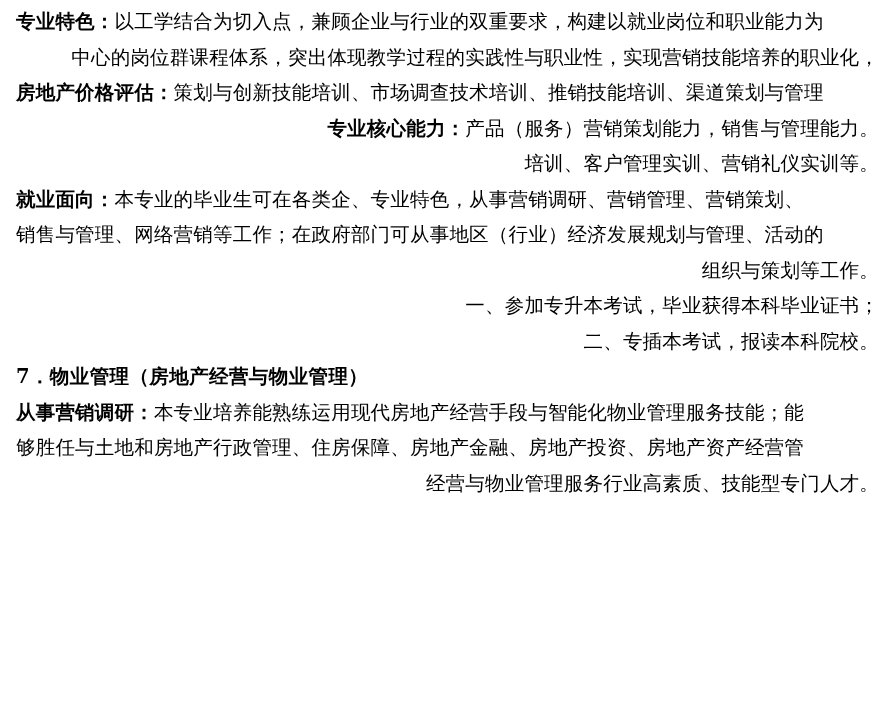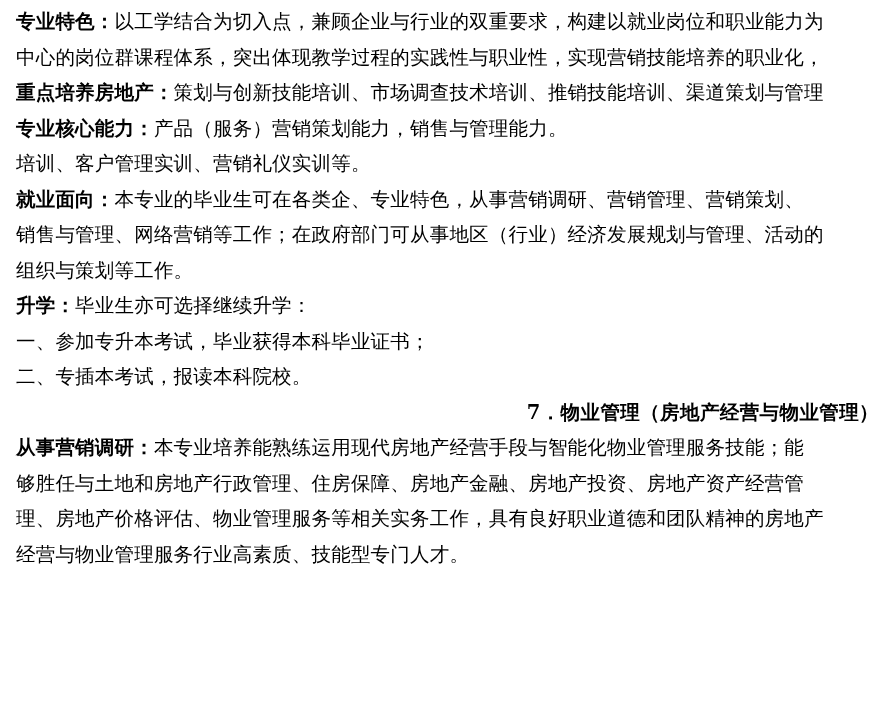--- a/index.html
+++ b/index.html
@@ -24,85 +24,79 @@
   }
   .para {
     font-size: 19.5px;
     line-height: 35.5px;
     text-align: justify;
     text-justify: inter-ideograph;
     margin: 0;
     letter-spacing: 0.2px;
   }
   .para.center {
-    text-align: left;
+    text-align: right;
   }
   .lead {
     font-weight: bold;
   }
   .heading {
     font-size: 19.5px;
     line-height: 35.5px;
     font-weight: bold;
-    text-align: right;
+    text-align: left;
     margin: 0;
     letter-spacing: 0.4px;
   }
 </style>
 </head>
 <body>
 
 <div class="page">
 
   <p class="para">
     <span class="lead">专业特色：</span><span>以工学结合为切入点，兼顾企业与行业的双重要求，构建以就业岗位和职业能力为</span>
   </p>
   <p class="para center">
     <span>中心的岗位群课程体系，突出体现教学过程的实践性与职业性，实现营销技能培养的职业化，</span>
   </p>
 
   <p class="para">
-    <span class="lead">重点培养房地产：</span><span>策划与创新技能培训、市场调查技术培训、推销技能培训、渠道策划与管理</span>
+    <span class="lead">房地产价格评估：</span><span>策划与创新技能培训、市场调查技术培训、推销技能培训、渠道策划与管理</span>
   </p>
   <p class="para center">
     <span class="lead">专业核心能力：</span><span>产品（服务）营销策划能力，销售与管理能力。</span>
   </p>
 
   <p class="para center">
     <span>培训、客户管理实训、营销礼仪实训等。</span>
   </p>
 
   <p class="para">
     <span class="lead">就业面向：</span><span>本专业的毕业生可在各类企、专业特色，从事营销调研、营销管理、营销策划、</span>
   </p>
   <p class="para">
     <span>销售与管理、网络营销等工作；在政府部门可从事地区（行业）经济发展规划与管理、活动的</span>
   </p>
   <p class="para center">
     <span>组织与策划等工作。</span>
   </p>
 
   <p class="para center">
-    <span class="lead">升学：</span><span>毕业生亦可选择继续升学：</span>
-  </p>
-  <p class="para center">
     <span>一、参加专升本考试，毕业获得本科毕业证书；</span>
   </p>
   <p class="para center">
     <span>二、专插本考试，报读本科院校。</span>
   </p>
 
   <p class="heading">7．物业管理（房地产经营与物业管理）</p>
 
   <p class="para">
     <span class="lead">从事营销调研：</span><span>本专业培养能熟练运用现代房地产经营手段与智能化物业管理服务技能；能</span>
   </p>
   <p class="para">
     <span>够胜任与土地和房地产行政管理、住房保障、房地产金融、房地产投资、房地产资产经营管</span>
   </p>
-  <p class="para">
-    <span>理、房地产价格评估、物业管理服务等相关实务工作，具有良好职业道德和团队精神的房地产</span>
-  </p>
   <p class="para center">
     <span>经营与物业管理服务行业高素质、技能型专门人才。</span>
   </p>
 
 </div>
 
 </body></html>

